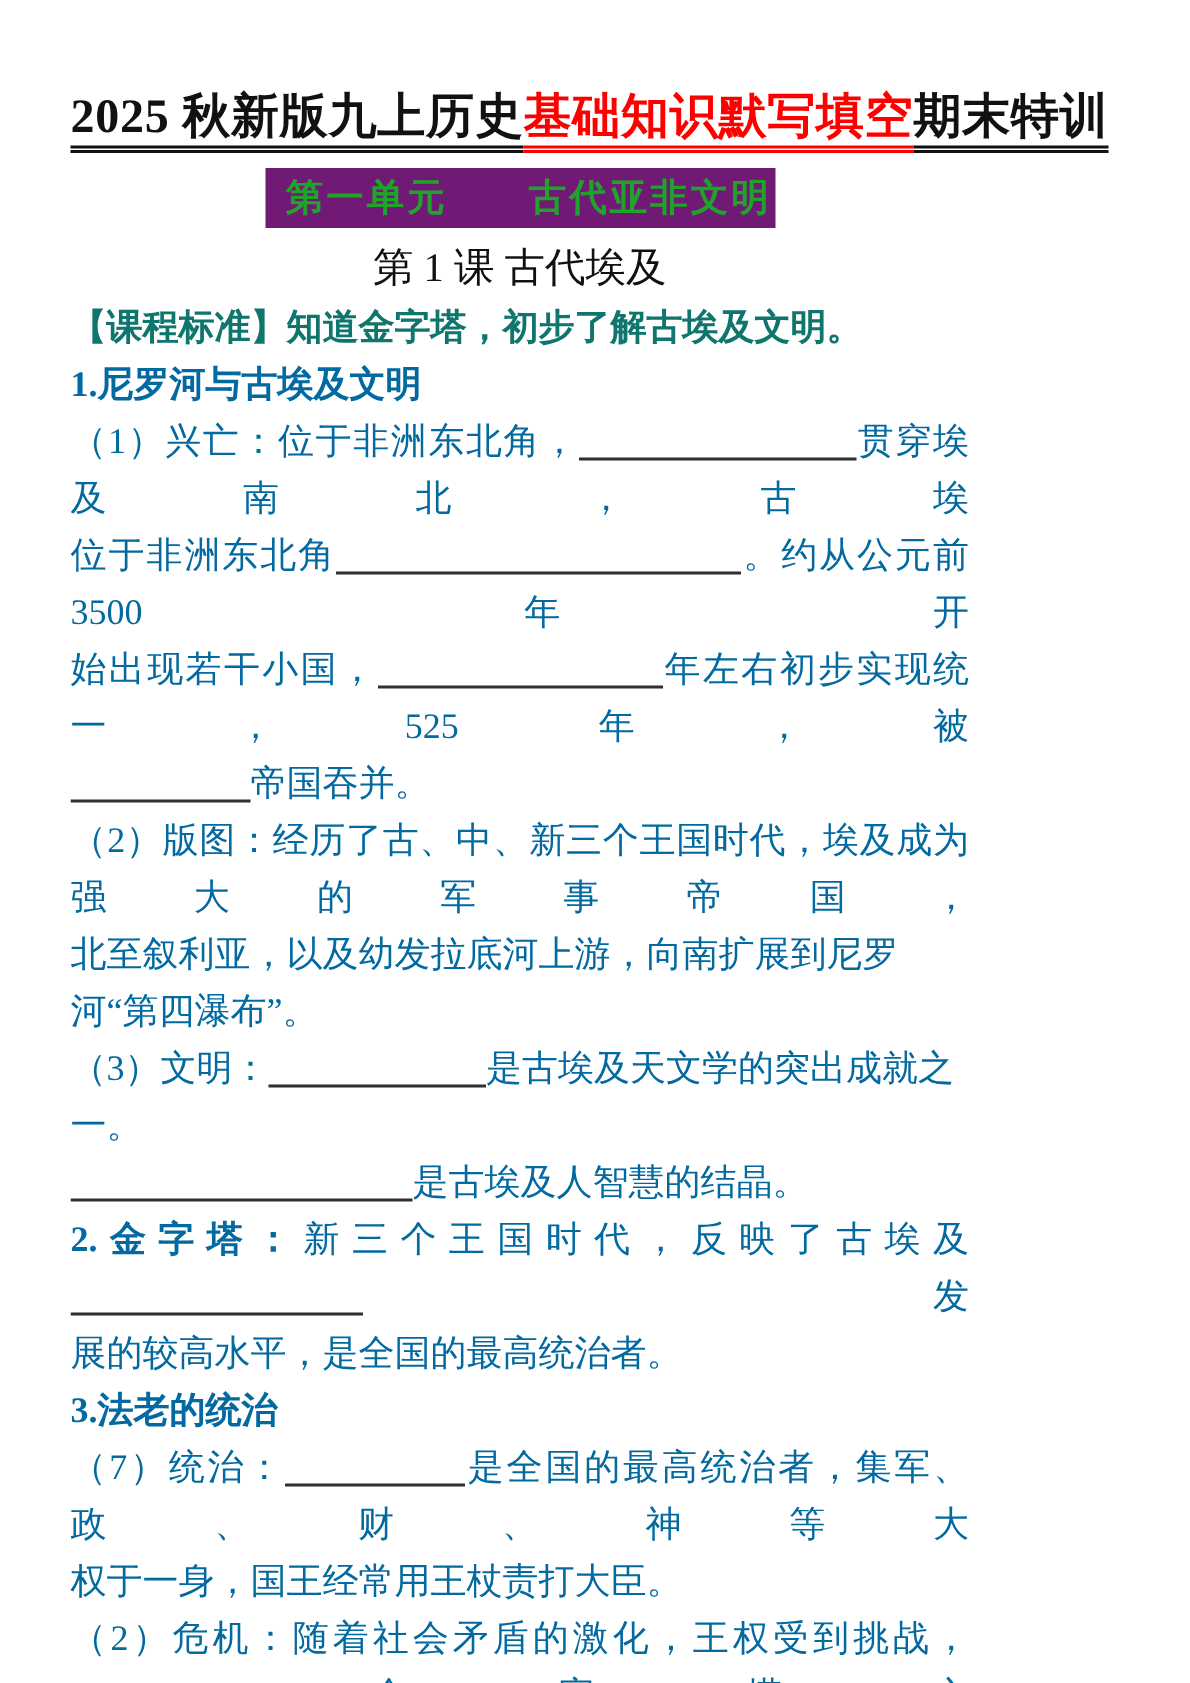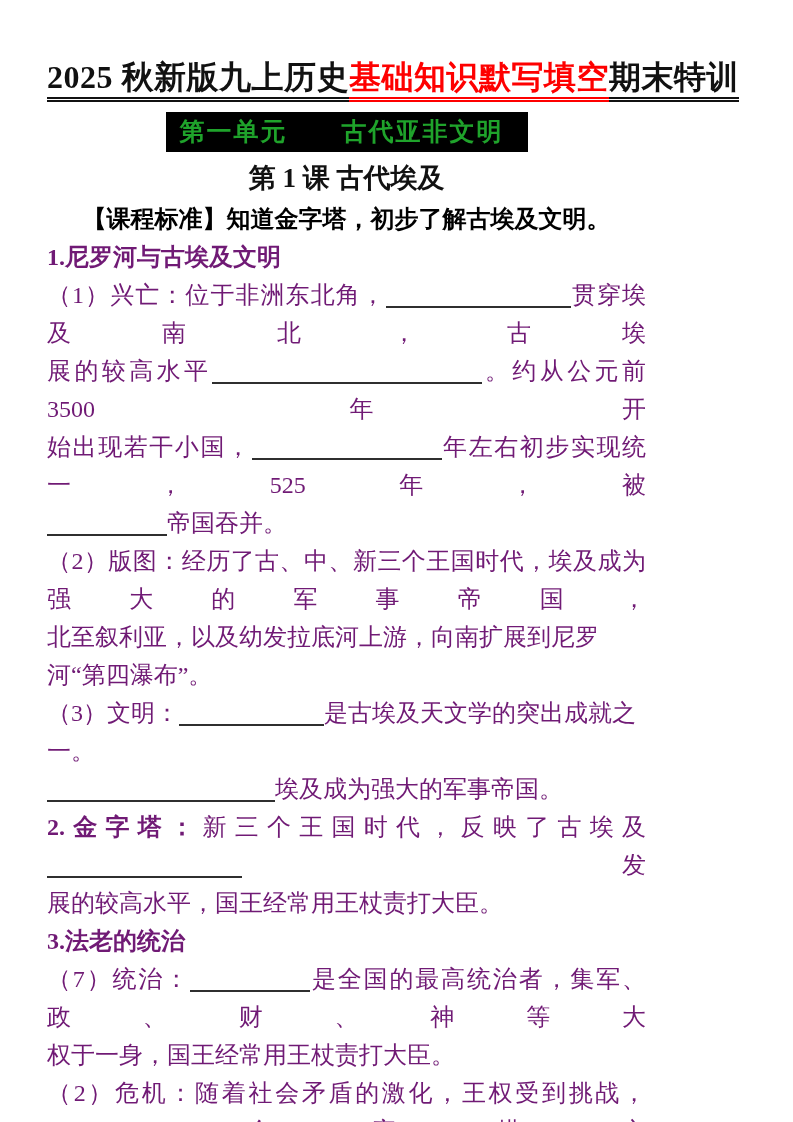--- a/index.html
+++ b/index.html
@@ -38,49 +38,48 @@
     color: #fe0000;
     border-bottom-color: #fe0000;
   }
   
   .banner-wrap {
     text-align: center;
     margin: 2px 0 6px 0;
   }
   .banner {
     display: inline-block;
-    background: #000000;
+    background: #701a75;
     color: #1fa32b;
     font-weight: bold;
     font-size: 25px;
     letter-spacing: 2px;
-    padding: 3px 24px 4px 14px;
+    padding: 3px 2px 4px 14px;
   }
   
   .lesson-heading {
     text-align: center;
     font-size: 27px;
-    font-weight: bold;
+    font-weight: normal;
     color: #111111;
     line-height: 40px;
     margin: 2px 0 2px 0;
   }
   
   .standard {
-    color: #000000;
+    color: #0f766e;
     font-weight: bold;
     font-size: 24px;
     line-height: 38px;
-    text-align: center;
   }
   
   .line {
     font-size: 24px;
     line-height: 38px;
-    color: #701a75;
+    color: #0369a1;
     overflow: hidden;
   }
   .line.justify {
     text-align: justify;
     text-align-last: justify;
     text-justify: inter-character;
     font-family: Liberation Serif, serif;
   }
   .line.bold, .seg-bold {
     font-weight: bold;
@@ -97,29 +96,29 @@
 <body>
 
 <div class="page">
   <div id="doc">
       <div class="title-wrap"><span class="title-part">2025 秋新版九上历史</span><span class="title-part red">基础知识默写填空</span><span class="title-part">期末特训</span></div>
       <div class="banner-wrap"><span class="banner">第一单元　　古代亚非文明</span></div>
       <div class="lesson-heading">第 1 课 古代埃及</div>
       <div class="standard">【课程标准】知道金字塔，初步了解古埃及文明。</div>
       <div class="line bold"><span class="seg">1.尼罗河与古埃及文明</span></div>
       <div class="line justify"><span class="seg">（1）兴亡：位于非洲东北角，</span><span class="blank" style="width: 185px;"></span><span class="seg">贯穿埃及南北，古埃</span></div>
-      <div class="line justify"><span class="seg">展的较高水平</span><span class="blank" style="width: 270px;"></span><span class="seg">。约从公元前 3500 年开</span></div>
+      <div class="line justify"><span class="seg">位于非洲东北角</span><span class="blank" style="width: 270px;"></span><span class="seg">。约从公元前 3500 年开</span></div>
       <div class="line justify"><span class="seg">始出现若干小国，</span><span class="blank" style="width: 190px;"></span><span class="seg">年左右初步实现统一，525 年，被</span></div>
       <div class="line"><span class="blank" style="width: 120px;"></span><span class="seg">帝国吞并。</span></div>
       <div class="line justify"><span class="seg">（2）版图：经历了古、中、新三个王国时代，埃及成为强大的军事帝国，</span></div>
       <div class="line"><span class="seg">北至叙利亚，以及幼发拉底河上游，向南扩展到尼罗河“第四瀑布”。</span></div>
       <div class="line"><span class="seg">（3）文明：</span><span class="blank" style="width: 145px;"></span><span class="seg">是古埃及天文学的突出成就之一。</span></div>
-      <div class="line"><span class="blank" style="width: 228px;"></span><span class="seg">埃及成为强大的军事帝国。</span></div>
+      <div class="line"><span class="blank" style="width: 228px;"></span><span class="seg">是古埃及人智慧的结晶。</span></div>
       <div class="line justify"><span class="seg seg-bold">2.金字塔：</span><span class="seg">新三个王国时代，反映了古埃及</span><span class="blank" style="width: 195px;"></span><span class="seg">发</span></div>
-      <div class="line"><span class="seg">展的较高水平，国王经常用王杖责打大臣。</span></div>
+      <div class="line"><span class="seg">展的较高水平，是全国的最高统治者。</span></div>
       <div class="line bold"><span class="seg">3.法老的统治</span></div>
       <div class="line justify"><span class="seg">（7）统治：</span><span class="blank" style="width: 120px;"></span><span class="seg">是全国的最高统治者，集军、政、财、神等大</span></div>
       <div class="line"><span class="seg">权于一身，国王经常用王杖责打大臣。</span></div>
       <div class="line justify"><span class="seg">（2）危机：随着社会矛盾的激化，王权受到挑战，</span><span class="blank" style="width: 100px;"></span><span class="seg">金字塔之</span></div>
       <div class="line"><span class="blank" style="width: 135px;"></span></div>
       <div class="spacer" style="height: 28px;"></div>
       <div class="lesson-heading">第 2 课 古代两河流域</div>
     </div>
 </div>
 

